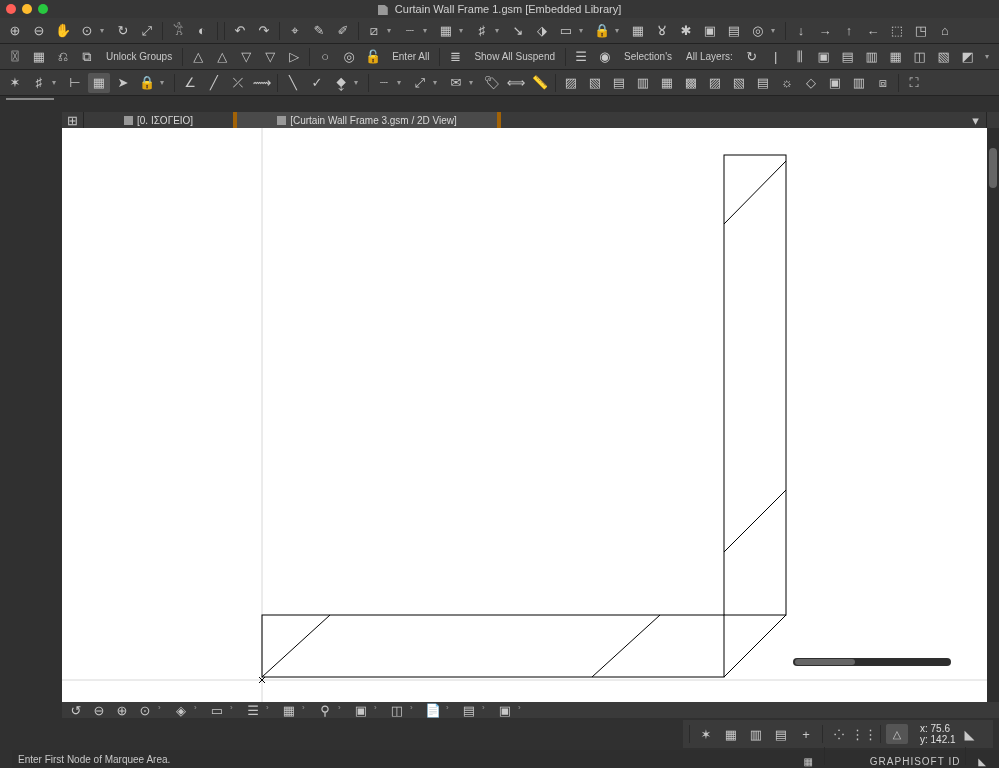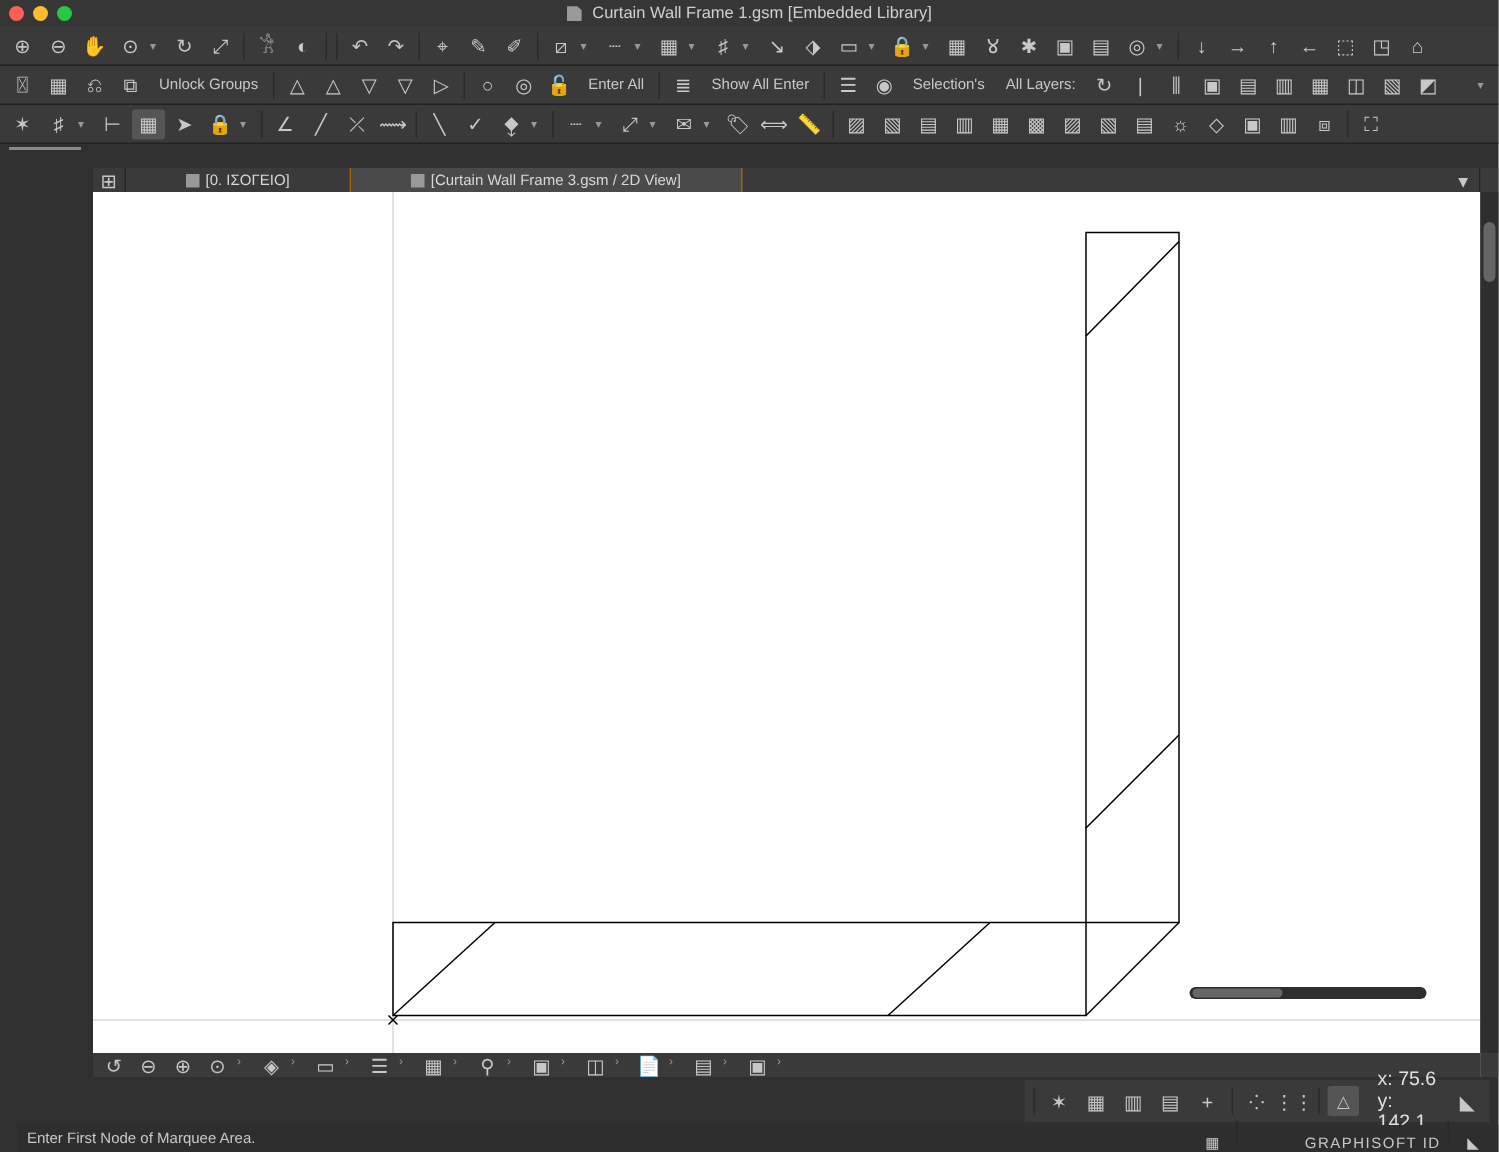--- a/index.html
+++ b/index.html
@@ -79,21 +79,21 @@
     background: #3a3a3a;
     display: flex;
   }
   .tab {
     flex: 0 0 auto;
     height: 16px;
     padding: 0 40px;
     display: flex; align-items: center; gap: 4px;
     font-size: 10px;
     color: #d8d8d8;
-    border-right: 1px solid #a16207;
+    border-right: 4px solid #a16207;
   }
   .tab.active { background: #4a4a4a; }
   .tab-icon { width: 9px; height: 9px; background: #999; }
   
   .cmdbar {
     position: absolute;
     left: 12px; right: 0; bottom: 0;
     height: 18px;
     background: #2e2e2e;
     display: flex; align-items: center;
@@ -149,21 +149,21 @@
     border-radius: 4px;
   }
   .sb-thumb {
     position: absolute;
     left: 2px; top: 1px;
     width: 60px; height: 6px;
     background: #666; border-radius: 3px;
   }
   svg.drawing { width: 100%; height: 100%; display: block; }
   .glyph { font-size: 13px; line-height: 1; }
-  .xy { font-size: 13px; color: #e0e0e0; line-height: 1.15; }
+  .xy { font-size: 10px; color: #e0e0e0; line-height: 1.15; }
   .angle-badge {
     width: 22px; height: 20px;
     background: #555; border-radius: 2px;
     display: flex; align-items: center; justify-content: center;
     font-size: 11px;
   }
   .nav-row .tbtn { width: 20px; height: 14px; }
   .nav-row .drop { width: 10px; height: 14px; }
   .tab-ctrl {
     width: 22px; height: 16px; display:flex;align-items:center;justify-content:center;
@@ -343,21 +343,21 @@
       <span class="glyph">◎</span>
     </div>
   <div class="tbtn">
       <span class="glyph">🔓</span>
     </div>
   <div class="dlabel">Enter All</div>
   <div class="sep"></div>
   <div class="tbtn">
       <span class="glyph">≣</span>
     </div>
-  <div class="dlabel">Show All Enter</div>
+  <div class="dlabel">Show All Suspend</div>
   <div class="sep"></div>
   <div class="tbtn">
       <span class="glyph">☰</span>
     </div>
   <div class="tbtn">
       <span class="glyph">◉</span>
     </div>
   <div class="dlabel">Selection's</div>
   <div class="dlabel">All Layers:</div>
   <div class="tbtn">

